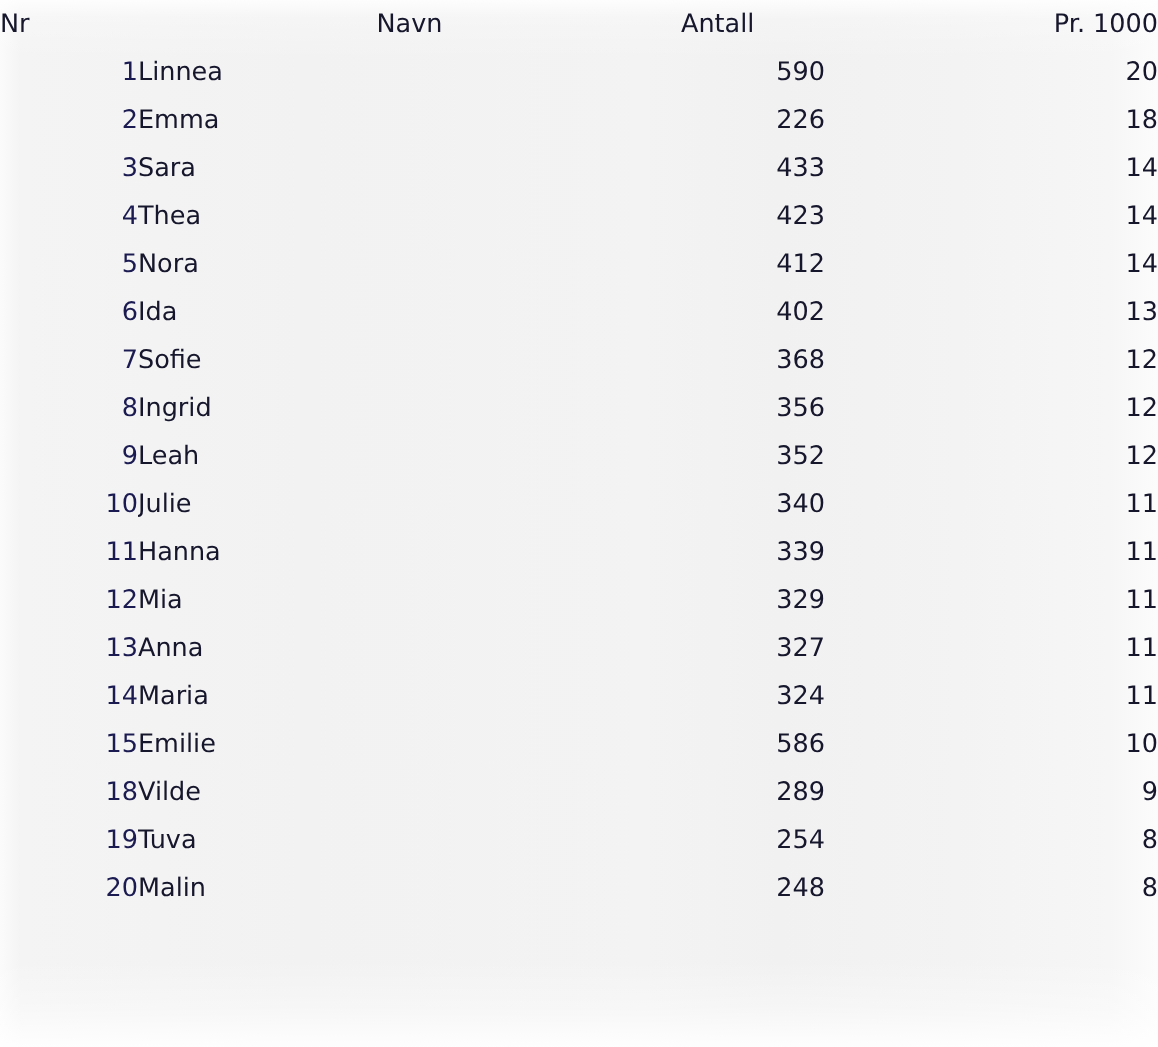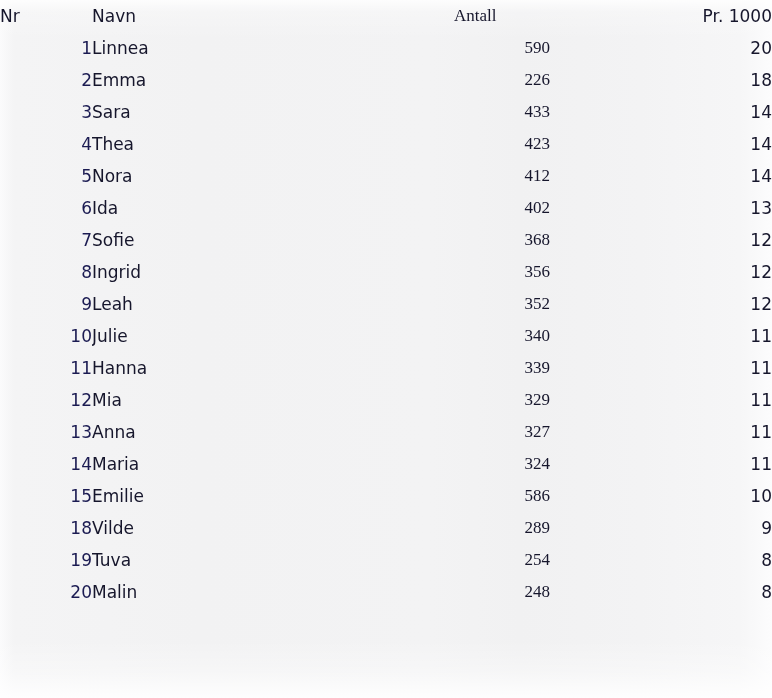--- a/index.html
+++ b/index.html
@@ -71,25 +71,25 @@
     font-weight: normal;
     border: none;
     white-space: nowrap;
     overflow: hidden;
   }
 
   thead th { height: 36px; line-height: 36px; }
 
   .col-nr     { text-align: right; padding-right: 4px; }
   .col-navn   { text-align: left;  padding-left: 18px; }
-  .col-antall { text-align: right; padding-right: 0px; font-family: Liberation Serif, serif; }
+  .col-antall { text-align: right; padding-right: 0px; }
   .col-pr     { text-align: right; padding-right: 20px; }
 
   thead .col-nr   { text-align: left; padding-left: 64px; padding-right: 0; }
-  thead .col-navn { text-align: left; padding-left: 18px; }
+  thead .col-navn { text-align: center; padding-left: 18px; }
   thead .col-antall { text-align: left; padding-left: 16px; text-align: left; }
   thead .col-pr   { text-align: right; padding-right: 20px; }
 
   
   thead th.col-antall { padding-left: 0; text-align: left; }
 
   .rank-num { color: #1b1b52; }
 </style>
 </head>
 <body>

